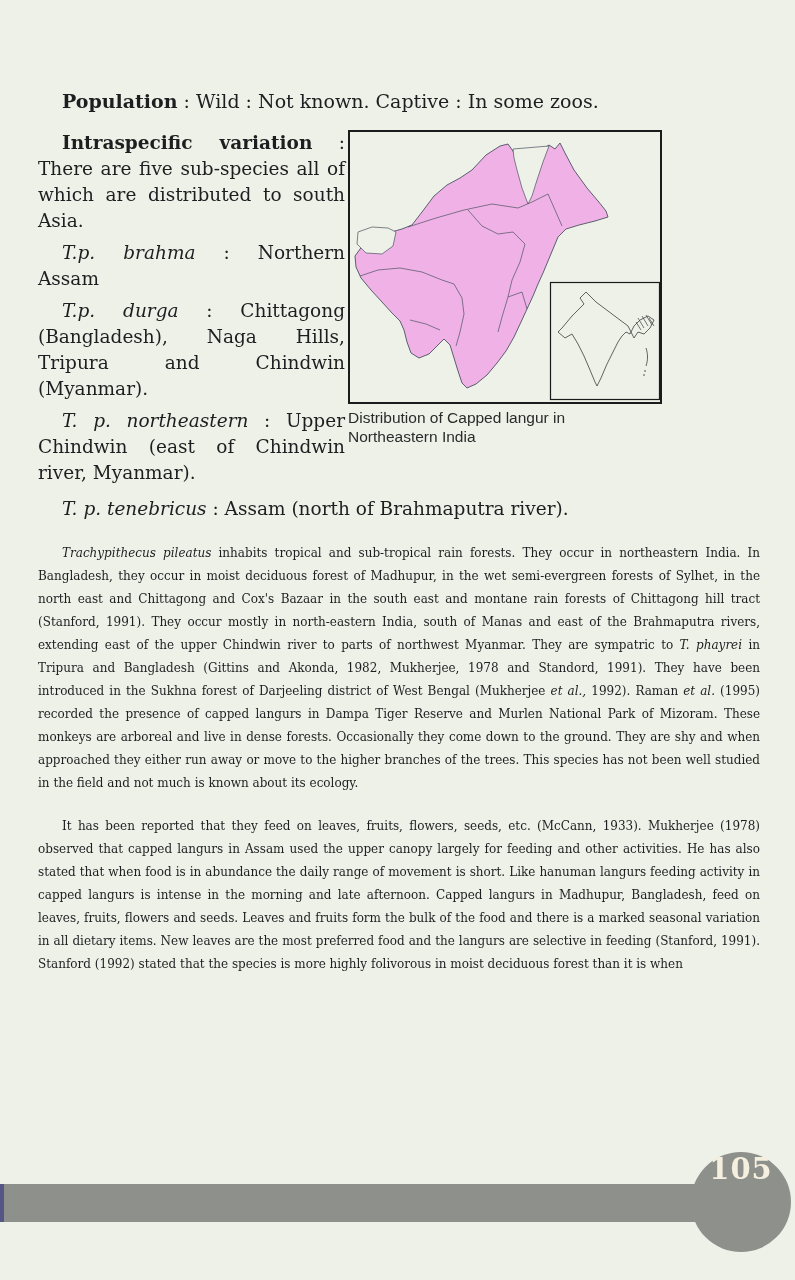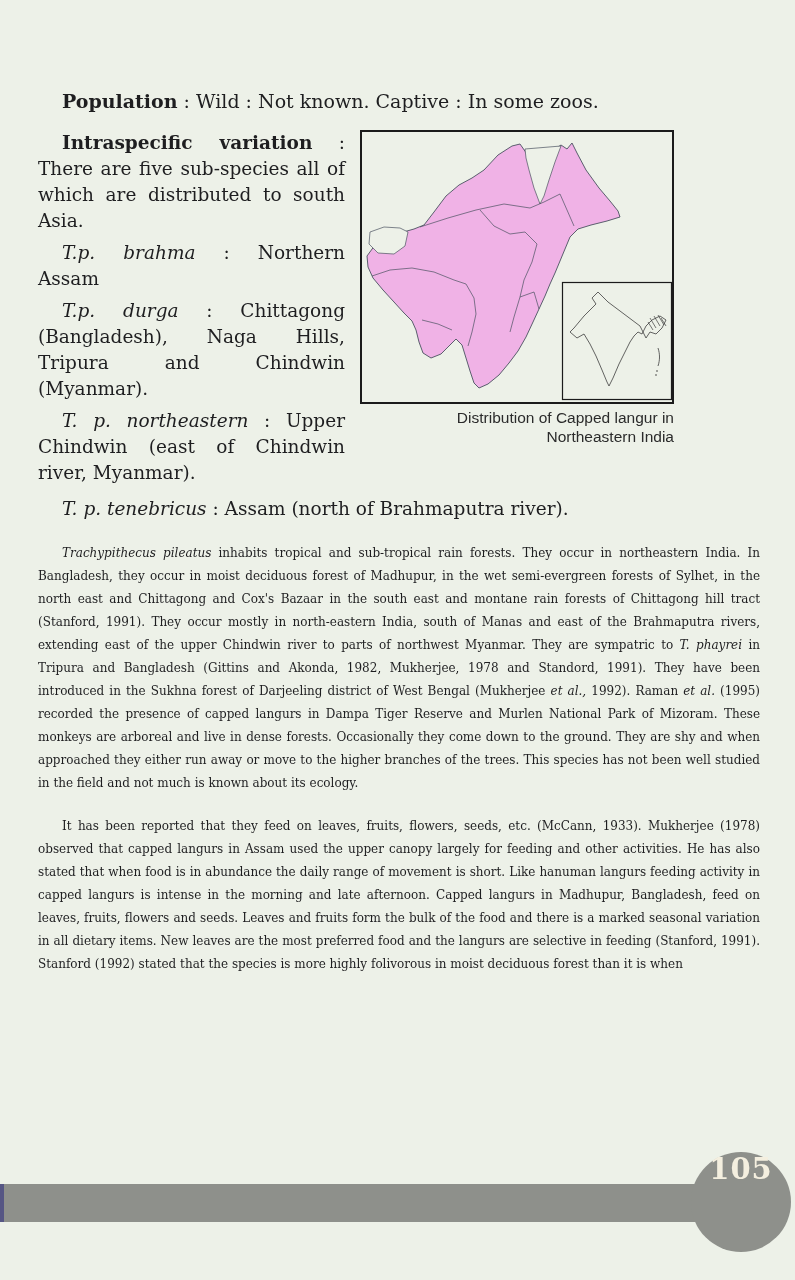--- a/index.html
+++ b/index.html
@@ -28,21 +28,21 @@
     width:722px;
   }
   .line-first{
     font-size:19px; line-height:27px;
     text-indent:24px;
     margin-bottom:15px;
   }
   .two-col{
     display:flex;
     align-items:flex-start;
-    gap:15px;
+    gap:3px;
   }
   .left-col{
     width:307px;
     flex:0 0 307px;
   }
   .left-col p{
     font-size:18.5px;
     line-height:26px;
     text-align:justify;
     text-indent:24px;
@@ -53,21 +53,21 @@
     width:314px;
   }
   .figure-box{
     width:314px; height:274px;
     border:2px solid var(--figure_border);
     background:var(--background);
   }
   .figure-box svg{display:block;width:100%;height:100%;}
   .figure-caption{
     margin-top:4px;
-    text-align:right;
+    text-align:left;
     font-family:"Liberation Sans","DejaVu Sans",sans-serif;
     font-size:15.5px;
     line-height:19px;
     color:#2b2b2b;
   }
   .single-line{
     font-size:18.5px; line-height:26px;
     text-indent:24px;
     margin-top:4px;
   }

